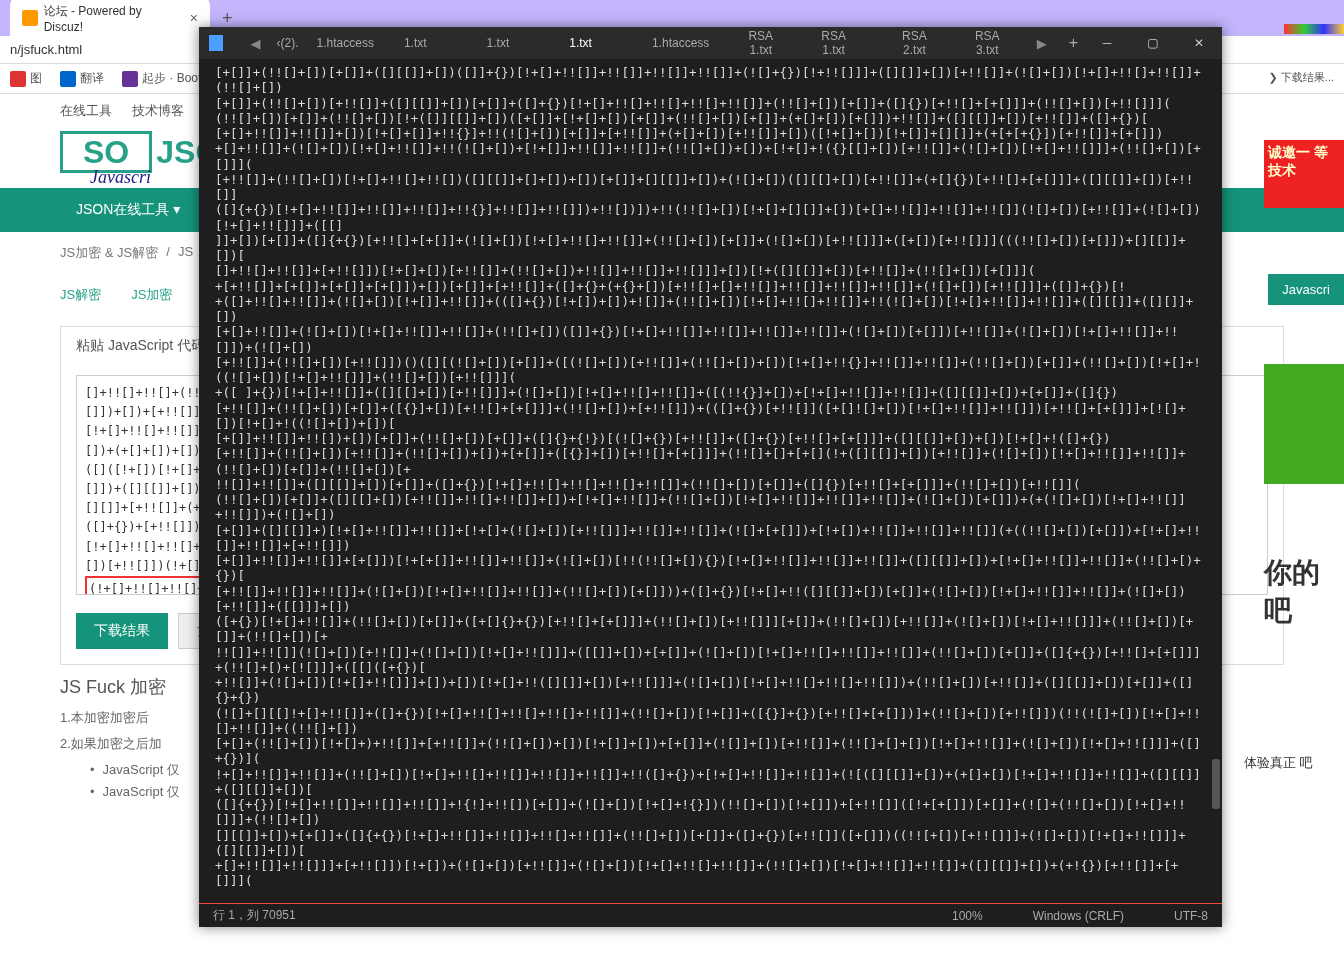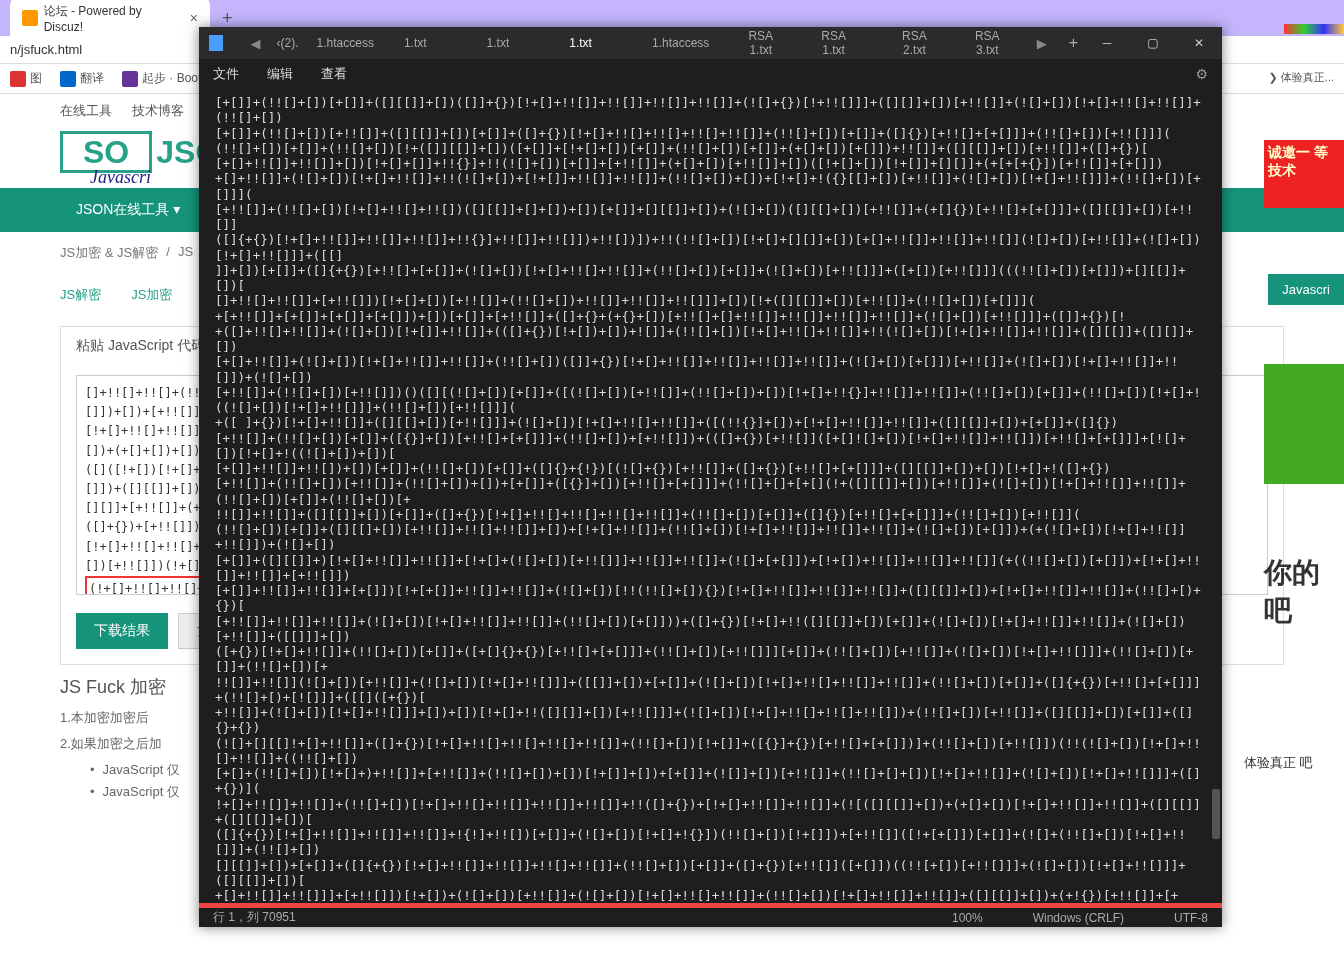--- a/index.html
+++ b/index.html
@@ -70,21 +70,21 @@
 .tab-add { font-size: 16px; }
 
 .editor-menubar { height: 30px; display: flex; align-items: center; padding-left: 14px; gap: 28px; background: #1e1e1e; }
 .menu-item { color: #ddd; font-size: 13px; }
 .gear-right { margin-left: auto; margin-right: 14px; color: #999; font-size: 14px; }
 
 .editor-content { flex: 1; overflow: hidden; padding: 6px 16px; font-family: Consolas, monospace; font-size: 12.5px; color: #dcdcdc; line-height: 1.22; word-break: break-all; white-space: pre-wrap; position: relative; }
 .editor-scrollbar { position: absolute; right: 2px; top: 0; bottom: 0; width: 10px; }
 .editor-scrollbar-thumb { position: absolute; right: 0; top: 700px; width: 8px; height: 50px; background: #555; border-radius: 2px; }
 
-.editor-status { height: 24px; background: #1e1e1e; border-top: 5px solid #ef4444; display: flex; align-items: center; font-size: 12px; color: #aaa; padding: 0 14px; }
+.editor-status { height: 24px; background: #1e1e1e; border-top: 1px solid #ef4444; display: flex; align-items: center; font-size: 12px; color: #aaa; padding: 0 14px; }
 .status-right { margin-left: auto; display: flex; gap: 50px; }
 
 
 .top-right-lang { position: absolute; right: 10px; top: 70px; font-size: 11px; color: #555; }
 .top-colored-strip { position: absolute; right: 0; top: 24px; width: 60px; height: 10px; background: linear-gradient(90deg,#f33,#3c3,#33f,#fc3); }
 </style>
 </head>
 <body>
 
 <div class="browser-tabs">
@@ -108,21 +108,21 @@
   <div class="bookmark-item">
       <span class="bk-icon blue"></span>
       <span>翻译</span>
     </div>
   <div class="bookmark-item">
       <span class="bk-icon purple"></span>
       <span>起步 · Bootstra</span>
     </div>
 </div>
 
-<span class="top-right-lang">❯ 体验真正...</span>
+<span class="top-right-lang">❯ 下载结果...</span>
 <div class="top-colored-strip"></div>
 
 <div class="webpage">
   <div class="sidebar-tools">
     <span>在线工具</span>
     <span>技术博客</span>
   </div>
 
   <div class="site-header" style="margin-top:30px;">
     <div class="site-logo">
@@ -192,26 +192,20 @@
       <span class="tab-nav-arrow" style="margin-left:20px">▶</span>
       <span class="tab-add" style="margin-left:14px;color:#aaa">+</span>
     </div>
     <div class="win-controls">
       <div class="win-ctrl">─</div>
       <div class="win-ctrl">▢</div>
       <div class="win-ctrl close">✕</div>
     </div>
   </div>
 
-  <div class="editor-menubar">
-    <span class="menu-item">文件</span>
-    <span class="menu-item">编辑</span>
-    <span class="menu-item">查看</span>
-    <span class="gear-right">⚙</span>
-  </div>
 
   <div class="editor-content" id="editor-content"><div>[+[]]+(!![]+[])[+[]]+([][[]]+[])([]]+{})[!+[]+!![]]+!![]]+!![]]+!![]]+(![]+{})[!+!![]]]+([][]]+[])[+!![]]+(![]+[])[!+[]+!![]+!![]]+(!![]+[])</div><div>[+[]]+(!![]+[])[+!![]]+([][[]]+[])[+[]]+([]+{})[!+[]+!![]+!![]+!![]+!![]]+(!![]+[])[+[]]+([]{})[+!![]+[+[]]]+(!![]+[])[+!![]]](</div><div>(!![]+[])[+[]]+(!![]+[])[!+([]][[]]+[])([+[]]+[!+[]+[])[+[]]+(!![]+[])[+[]]+(+[]+[])[+[]])+!![]]+([][[]]+[])[+!![]]+([]+{})[</div><div>[+[]+!![]]+!![]]+[])[!+[]+[]]+!!{}]+!!(![]+[])[+[]]+[+!![]]+(+[]+[])[+!![]]+[])([!+[]+[])[!+[]]+[][]]+(+[+[+{}])[+!![]]+[+[]])</div><div>+[]+!![]]+(![]+[])[!+[]+!![]]+!!(![]+[])+[!+[]]+!![]]+!![]]+(!![]+[])+[])+[!+[]+!({}[[]+[])[+!![]]+(![]+[])[!+[]+!![]]]+(!![]+[])[+[]]](</div><div>[+!![]]+(!![]+[])[!+[]+!![]+!![])([][[]]+[]+[])+[])[+[]]+[][[]]+[])+(![]+[])([][[]+[])[+!![]]+(+[]{})[+!![]+[+[]]]+([][[]]+[])[+!![]]</div><div>([]{+{})[!+[]+!![]]+!![]]+!![]]+!!{}]+!![]]+!![]])+!![])])+!!(!![]+[])[!+[]+[][]]+[])[+[]+!![]]+!![]]+!![]](![]+[])[+!![]]+(![]+[])[!+[]+!![]]]+([[]</div><div>]]+[])[+[]]+([]{+{})[+!![]+[+[]]+(![]+[])[!+[]+!![]+!![]]+(!![]+[])[+[]]+(![]+[])[+!![]]]+([+[])[+!![]]](((!![]+[])[+[]])+[][[]]+[])[</div><div>[]+!![]+!![]]+[+!![]])[!+[]+[])[+!![]]+(!![]+[])+!![]]+!![]]+!![]]]+[])[!+([][[]]+[])[+!![]]+(!![]+[])[+[]]](</div><div>+[+!![]]+[+[]]+[+[]]+[+[]])+[])[+[]]+[+!![]]+([]+{}+(+{}+[])[+!![]+[]+!![]]+!![]]+!![]]+!![]]+(![]+[])[+!![]]]+([]]+{})[!</div><div>+([]+!![]+!![]]+(![]+[])[!+[]]+!![]]+(([]+{})[!+[])+[])+![]]+(!![]+[])[!+[]+!![]+!![]]+!!(![]+[])[!+[]+!![]]+!![]]+([][[]]+([][]]+[])</div><div>[+[]+!![]]+(![]+[])[!+[]+!![]]+!![]]+(!![]+[])([]]+{})[!+[]+!![]]+!![]]+!![]]+!![]]+(![]+[])[+[]])[+!![]]+(![]+[])[!+[]+!![]]+!![]])+(![]+[])</div><div>[+!![]]+(!![]+[])[+!![]])()([][(![]+[])[+[]]+([(![]+[])[+!![]]+(!![]+[])+[])[!+[]+!!{}]+!![]]+!![]]+(!![]+[])[+[]]+(!![]+[])[!+[]+!((![]+[])[!+[]+!![]]]+(!![]+[])[+!![]]](</div><div>+([ ]+{})[!+[]+!![]]+([][[]+[])[+!![]]]+(![]+[])[!+[]+!![]+!![]]+([(!!{}]+[])+[!+[]+!![]]+!![]]+([][[]]+[])+[+[]]+([]{})</div><div>[+!![]]+(!![]+[])[+[]]+([{}]+[])[+!![]+[+[]]]+(!![]+[])+[+!![]])+(([]+{})[+!![]]([+[]![]+[])[!+[]+!![]]+!![]])[+!![]+[+[]]]+[![]+[])[!+[]+!((![]+[])+[])[</div><div>[+[]]+!![]]+!![])+[])[+[]]+(!![]+[])[+[]]+([]{}+{!})[(![]+{})[+!![]]+([]+{})[+!![]+[+[]]]+([][[]]+[])+[])[!+[]+!([]+{})</div><div>[+!![]]+(!![]+[])[+!![]]+(!![]+[])+[])+[+[]]+([{}]+[])[+!![]+[+[]]]+(!![]+[]+[+[](!+([][[]]+[])[+!![]]+(![]+[])[!+[]+!![]]+!![]]+(!![]+[])[+[]]+(!![]+[])[+</div><div>!![]]+!![]]+([][[]]+[])[+[]]+([]+{})[!+[]+!![]+!![]+!![]+!![]]+(!![]+[])[+[]]+([]{})[+!![]+[+[]]]+(!![]+[])[+!![]](</div><div>(!![]+[])[+[]]+([][[]+[])[+!![]]+!![]+!![]]+[])+[!+[]+!![]]+(!![]+[])[!+[]+!![]]+!![]]+!![]]+(![]+[])[+[]])+(+(![]+[])[!+[]+!![]]+!![]])+(![]+[])</div><div>[+[]]+([][[]]+)[!+[]+!![]]+!![]]+[!+[]+(![]+[])[+!![]]]+!![]]+!![]]+(![]+[+[]])+[!+[])+!![]]+!![]]+!![]](+((!![]+[])[+[]])+[!+[]+!![]]+!![]]+[+!![]])</div><div>[+[]]+!![]]+!![]]+[+[]])[!+[+[]]+!![]]+!![]]+(![]+[])[!!(!![]+[]){})[!+[]+!![]]+!![]]+!![]]+([][[]]+[])+[!+[]+!![]]+!![]]+(!![]+[)+{})[</div><div>[+!![]]+!![]]+!![]]+(![]+[])[!+[]+!![]]+!![]]+(!![]+[])[+[]]))+([]+{})[!+[]+!!([][[]]+[])[+[]]+(![]+[])[!+[]+!![]]+!![]]+(![]+[])[+!![]]+([[]]]+[])</div><div>([+{})[!+[]+!![]]+(!![]+[])[+[]]+([+[]{}+{})[+!![]+[+[]]]+(!![]+[])[+!![]]][+[]]+(!![]+[])[+!![]]+(![]+[])[!+[]+!![]]]+(!![]+[])[+[]]+(!![]+[])[+</div><div>!![]]+!![]](![]+[])[+!![]]+(![]+[])[!+[]+!![]]]+([[]]+[])+[+[]]+(![]+[])[!+[]+!![]+!![]]+!![]]+(!![]+[])[+[]]+([]{+{})[+!![]+[+[]]]+(!![]+[)+[![]]]+([[]([+{})[</div><div>+!![]]+(![]+[])[!+[]+!![]]]+[])+[])[!+[]+!!([][]]+[])[+!![]]]+(![]+[])[!+[]+!![]+!![]+!![]])+(!![]+[])[+!![]]+([][[]]+[])[+[]]+([]{}+{})</div><div>(![]+[][[]!+[]+!![]]+([]+{})[!+[]+!![]+!![]+!![]+!![]]+(!![]+[])[!+[]]+([{}]+{})[+!![]+[+[]])]+(!![]+[])[+!![]])(!!(![]+[])[!+[]+!![]+!![]]+((!![]+[])</div><div>[+[]+(!![]+[])[!+[]+)+!![]]+[+!![]]+(!![]+[])+[])[!+[]]+[])+[+[]]+(![]]+[])[+!![]]+(!![]+[]+[])[!+[]+!![]]+(![]+[])[!+[]+!![]]]+([]+{})](</div><div>!+[]+!![]]+!![]]+(!![]+[])[!+[]+!![]+!![]]+!![]]+!![]]+!!([]+{})+[!+[]+!![]]+!![]]+(![([][[]]+[])+(+[]+[])[!+[]+!![]]+!![]]+([][[]]+([][[]]+[])[</div><div>([]{+{})[!+[]+!![]]+!![]]+!![]]+!{!]+!![])[+[]]+(![]+[])[!+[]+!{}])(!![]+[])[!+[]])+[+!![]]([!+[+[]])[+[]]+(![]+(!![]+[])[!+[]+!![]]]+(!![]+[])</div><div>[][[]]+[])+[+[]]+([]{+{})[!+[]+!![]]+!![]]+!![]+!![]]+(!![]+[])[+[]]+([]+{})[+!![]]([+[]])((!![+[])[+!![]]]+(![]+[])[!+[]+!![]]]+([][[]]+[])[</div><div>+[]+!![]]+!![]]]+[+!![]])[!+[])+(![]+[])[+!![]]+(![]+[])[!+[]+!![]+!![]]+(!![]+[])[!+[]+!![]]+!![]]+([][[]]+[])+(+!{})[+!![]]+[+[]]](</div><div></div>
     <div class="editor-scrollbar">
       <div class="editor-scrollbar-thumb"></div>
     </div>
   </div>
 
   <div class="editor-status">
     <span>行 1，列 70951</span>
     <div class="status-right">

